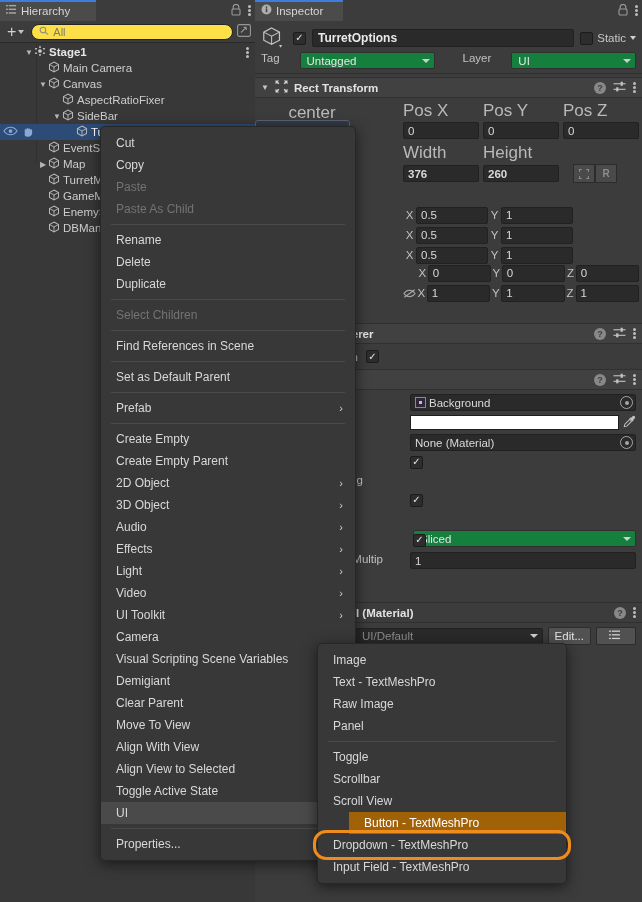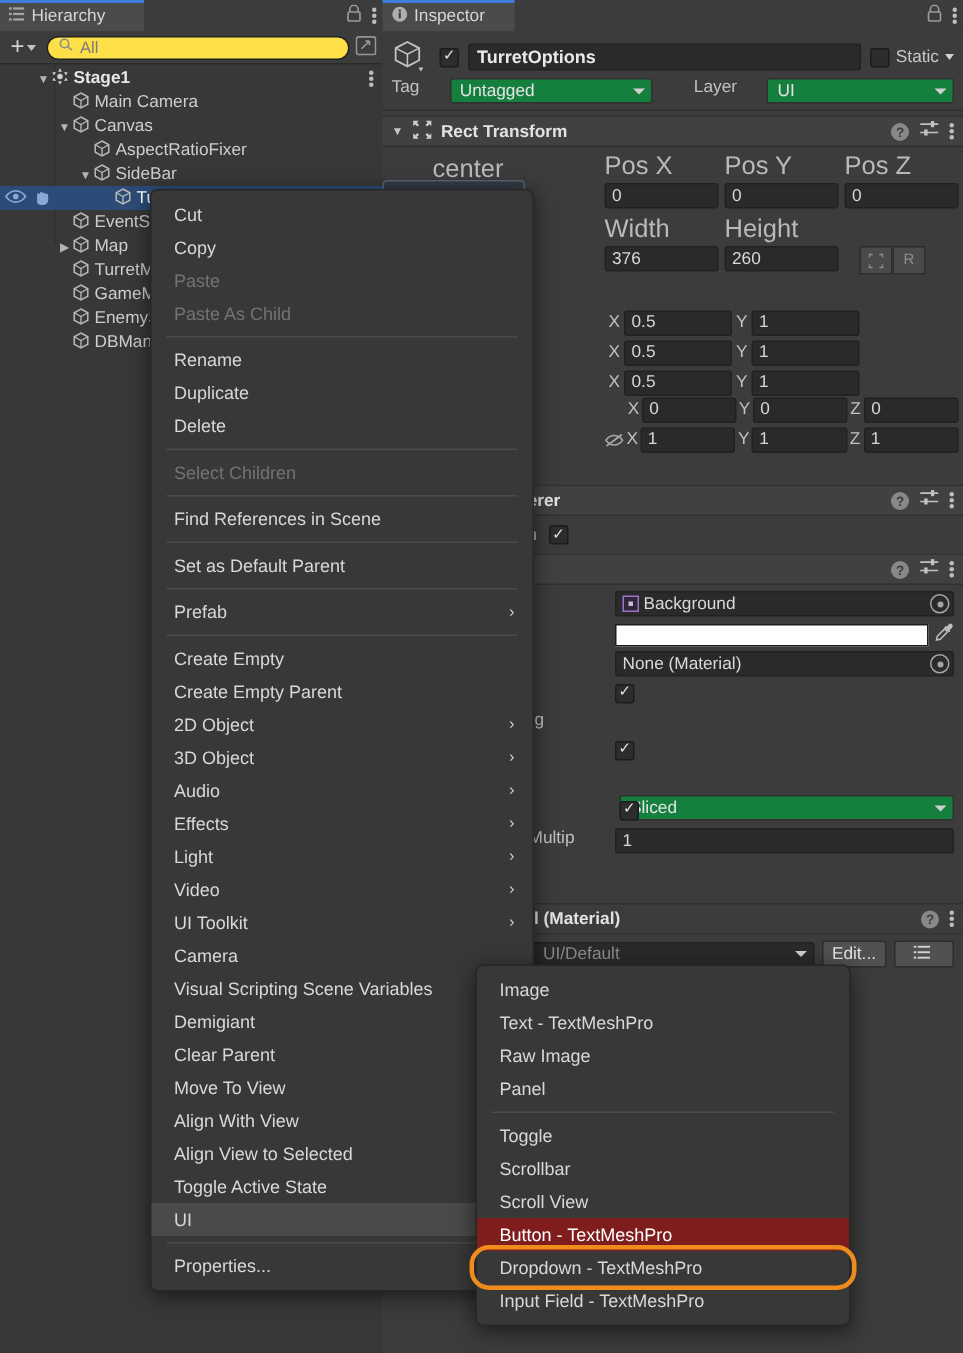--- a/index.html
+++ b/index.html
@@ -89,21 +89,21 @@
   .sprite-ico { width:11px;height:11px;border:1px solid #9b73c8; background:#2f2638; display:flex;align-items:center;justify-content:center; }
   .sprite-ico i { width:3px;height:3px;background:#c9b6e0; }
   .colorfield { height:15px; background:#ffffff; border:1px solid #1e1e1e; }
 
   
   .menu { position:absolute; background:#383838; border:1px solid #272727; border-radius:5px;
           box-shadow:0 3px 14px rgba(0,0,0,.55); padding:5px 0; }
   .mi { height:22px; display:flex; align-items:center; padding:0 12px 0 15px; color:#d8d8d8; font-size:12px; white-space:nowrap; }
   .mi.dis { color:#737373; }
   .mi.hl { background:#4a4a4a; }
-  .mi.selblue { background:#7f1d1d; color:#ffffff; }
+  .mi.selblue { background:#a16207; color:#ffffff;margin-left:31px; }
   .mi .arrow { margin-left:auto; color:#cfcfcf; font-size:11px; padding-left:14px; }
   .msep { height:1px; background:#4a4a4a; margin:4px 10px; }
   #ring { position:absolute; border:3px solid #f08c1c; border-radius:13px; pointer-events:none; }
 </style>
 </head>
 <body>
 
 <div id="root">
 
   <div class="tabbar left">
@@ -408,21 +408,21 @@
         </div>
         <div style="display:flex; gap:4px; margin-top:1px;">
           <div class="num" style="width:76px;">0</div>
           <div class="num" style="width:76px;">0</div>
           <div class="num" style="width:76px;">0</div>
         </div>
         <div style="display:flex; gap:4px; margin-top:4px;">
           <div style="width:76px;" class="colhdr">Width</div>
           <div style="width:76px;" class="colhdr">Height</div>
         </div>
-        <div style="display:flex; gap:4px; margin-top:1px; align-items:flex-start;">
+        <div style="display:flex; gap:4px; margin-top:1px; align-items:center;font-weight:bold;">
           <div class="num" style="width:76px;">376</div>
           <div class="num" style="width:76px;">260</div>
           <div style="display:flex; margin-left:10px;">
             <div class="btnsq">
               <svg width="10" height="10" viewBox="0 0 11 11">
                   <g stroke="#8e8e8e" stroke-width="1.2" fill="none">
                     <path d="M0.6 3V0.6H3"></path>
                     <path d="M8 0.6h2.4V3"></path>
                     <path d="M10.4 8v2.4H8"></path>
                     <path d="M3 10.4H0.6V8"></path>
@@ -627,24 +627,24 @@
         <span>Paste</span>
       </div>
       <div class="mi dis">
         <span>Paste As Child</span>
       </div>
       <div class="msep"></div>
       <div class="mi">
         <span>Rename</span>
       </div>
       <div class="mi">
+        <span>Delete</span>
+      </div>
+      <div class="mi">
         <span>Duplicate</span>
-      </div>
-      <div class="mi">
-        <span>Delete</span>
       </div>
       <div class="msep"></div>
       <div class="mi dis">
         <span>Select Children</span>
       </div>
       <div class="msep"></div>
       <div class="mi">
         <span>Find References in Scene</span>
       </div>
       <div class="msep"></div>

